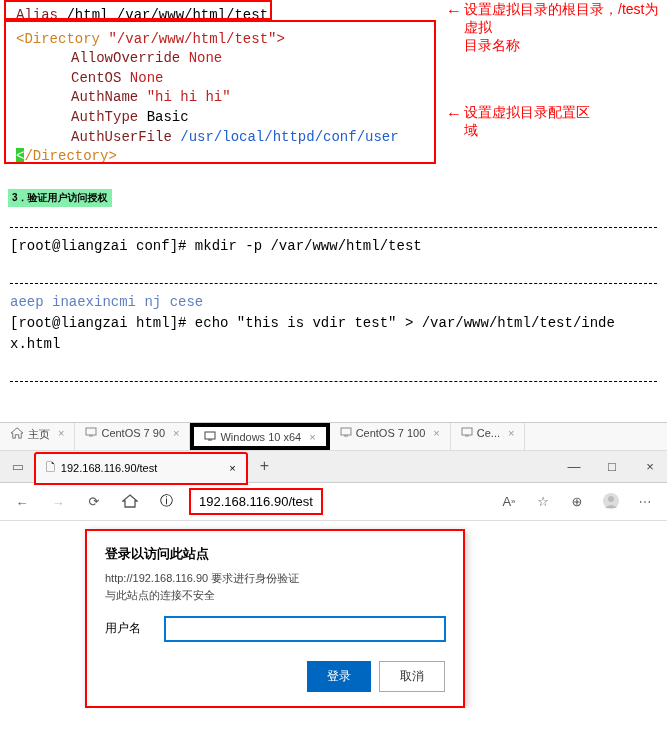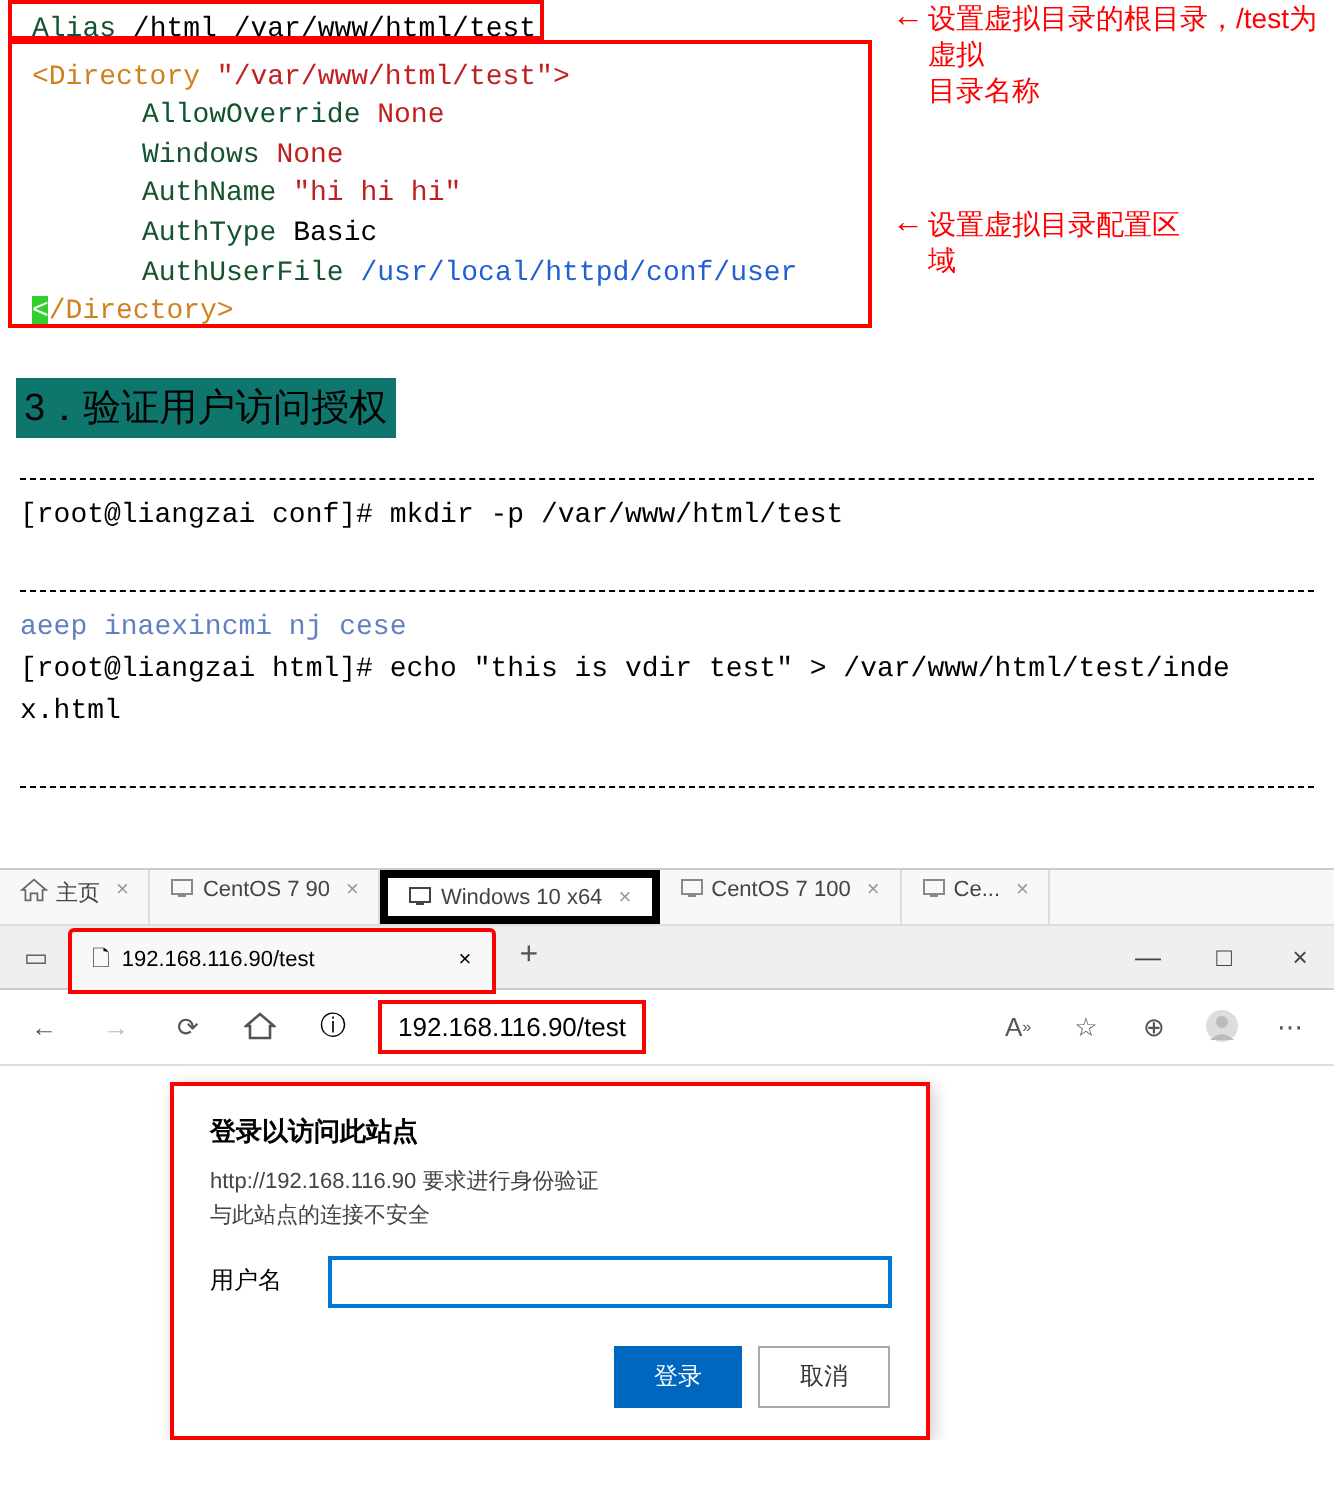--- a/index.html
+++ b/index.html
@@ -4,31 +4,31 @@
   <style>
     * { margin: 0; padding: 0; box-sizing: border-box; }
     body { font-family: Arial, sans-serif; font-size: 13px; background: #fff; width: 667px; }
     
     .code-block { font-family: 'Courier New', monospace; font-size: 14px; padding: 4px 8px; background: #fff; line-height: 1.4; position: relative; }
     .red-box { border: 2px solid #ff0000; position: absolute; pointer-events: none; }
     .alias-line { padding: 2px 8px; }
     .directory-block { padding: 2px 8px; }
     .indent { padding-left: 55px; display: block; }
     
-    .cyan { color: #14532d; text-align: right; }
+    .cyan { color: #7f1d1d; text-align: right; }
     .orange { color: #d08020; }
     .red-text { color: #c02020; }
     .blue-text { color: #2060d0; }
     .black-text { color: #000; }
     .green-hl { background: #30d030; color: #fff; padding: 0; }
     
     .annotation { color: #ff0000; font-size: 14px; line-height: 1.3; }
     .arrow { color: #ff0000; font-size: 16px; font-weight: bold; }
     
-    .section-title { background: #0f766e; font-weight: normal; padding: 2px 4px; display: inline-block; margin: 16px 0 8px 8px; font-size: 19px; }
+    .section-title { background: #86efac; font-weight: bold; padding: 2px 4px; display: inline-block; margin: 16px 0 8px 8px; font-size: 10px; }
     
     .terminal { font-family: 'Courier New', monospace; font-size: 14px; padding: 4px 10px; background: #fff; color: #000; line-height: 1.5; }
     .terminal hr { border: none; border-top: 1px dashed #000; margin: 8px 0; }
     .blue-fade { color: #6080c0; }
     
     .browser-section { margin-top: 28px; border-top: 1px solid #ccc; }
     .tabs-row { display: flex; align-items: center; height: 28px; background: #f8f8f8; border-bottom: 1px solid #ddd; }
     .tab-item { display: flex; gap: 4px; padding: 4px 10px; font-size: 11px; color: #444; border-right: 1px solid #ddd; height: 100%; }
     .tab-item.active { background: #fff; font-weight: normal; border: 4px solid #000000; }
     .tab-item .tab-close { color: #999; margin-left: 4px; cursor: pointer; }
@@ -72,21 +72,21 @@
     <div class="code-block">
       <div class="red-box" style="top:0; left:4px; width:268px; height:20px;"></div>
       <div class="red-box" style="top:20px; left:4px; width:432px; height:144px;"></div>
       <div class="alias-line">
         <span class="cyan">Alias</span>
         <span class="black-text"> <span>/html</span> <span>/var/www/html/test</span></span>
       </div>
       <div class="directory-block">
         <div><span class="orange">&lt;Directory</span> <span class="red-text">"/var/www/html/test"&gt;</span></div>
         <span class="indent"><span class="cyan">AllowOverride</span> <span class="red-text">None</span></span>
-        <span class="indent"><span class="cyan">Windows</span> <span class="red-text">None</span></span>
+        <span class="indent"><span class="cyan">CentOS</span> <span class="red-text">None</span></span>
         <span class="indent"><span class="cyan">AuthName</span> <span class="red-text">"hi hi hi"</span></span>
         <span class="indent"><span class="cyan">AuthType</span> <span class="black-text">Basic</span></span>
         <span class="indent"><span class="cyan">AuthUserFile</span> <span class="blue-text">/usr/local/httpd/conf/user</span></span>
         <div><span class="green-hl">&lt;</span><span class="orange">/Directory&gt;</span></div>
       </div>
     </div>
   </div>
   <div class="top-right">
     <div style="display:flex; align-items:flex-start; gap:2px;">
       <span class="arrow">←</span>

